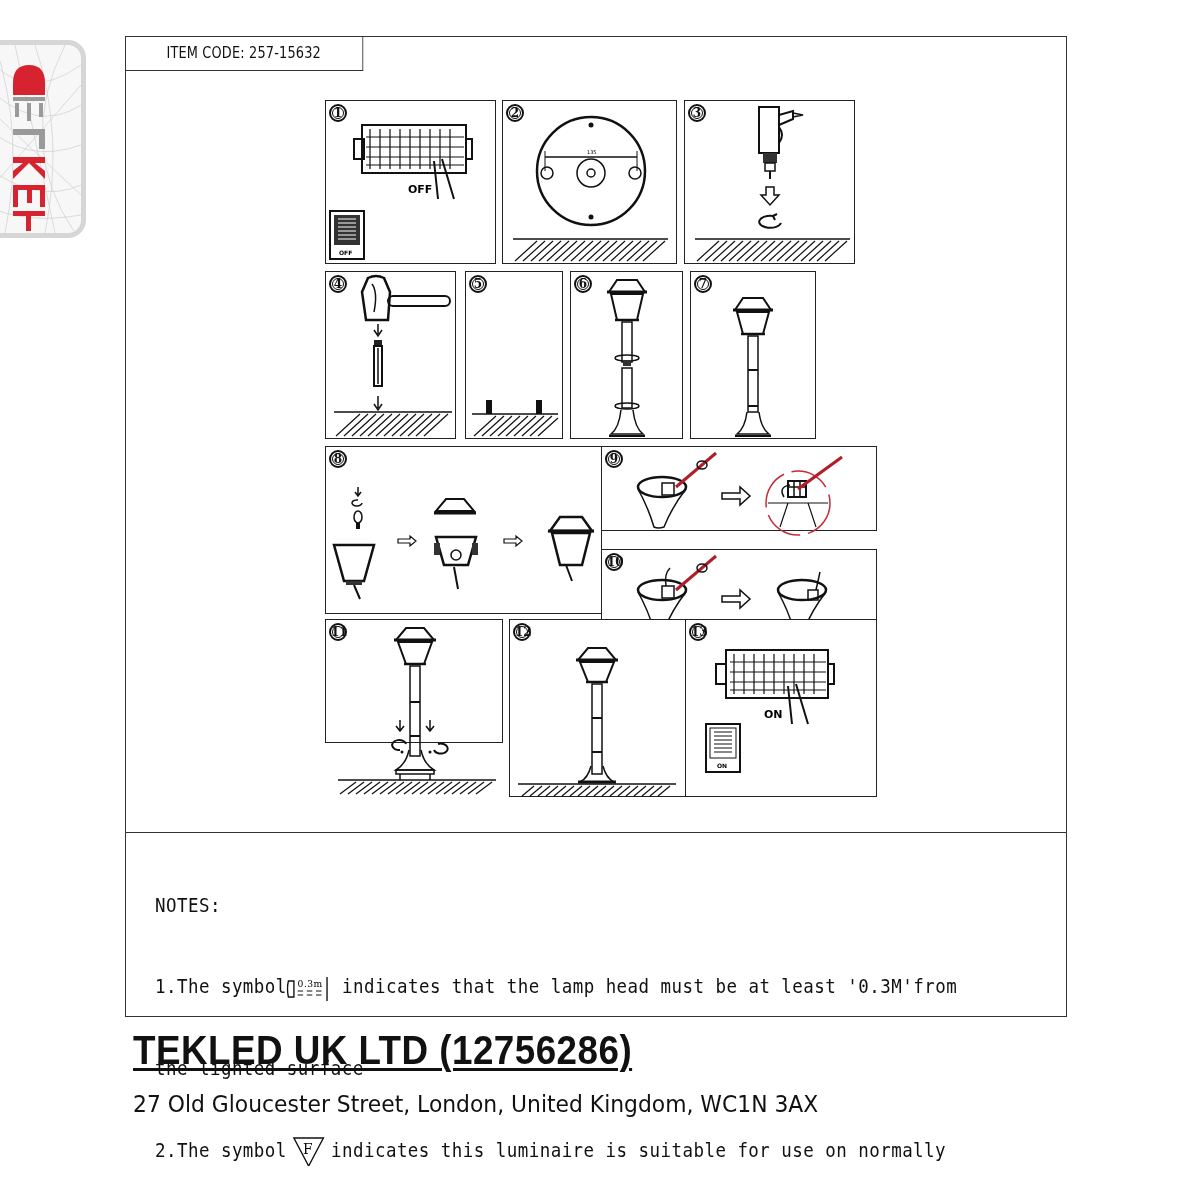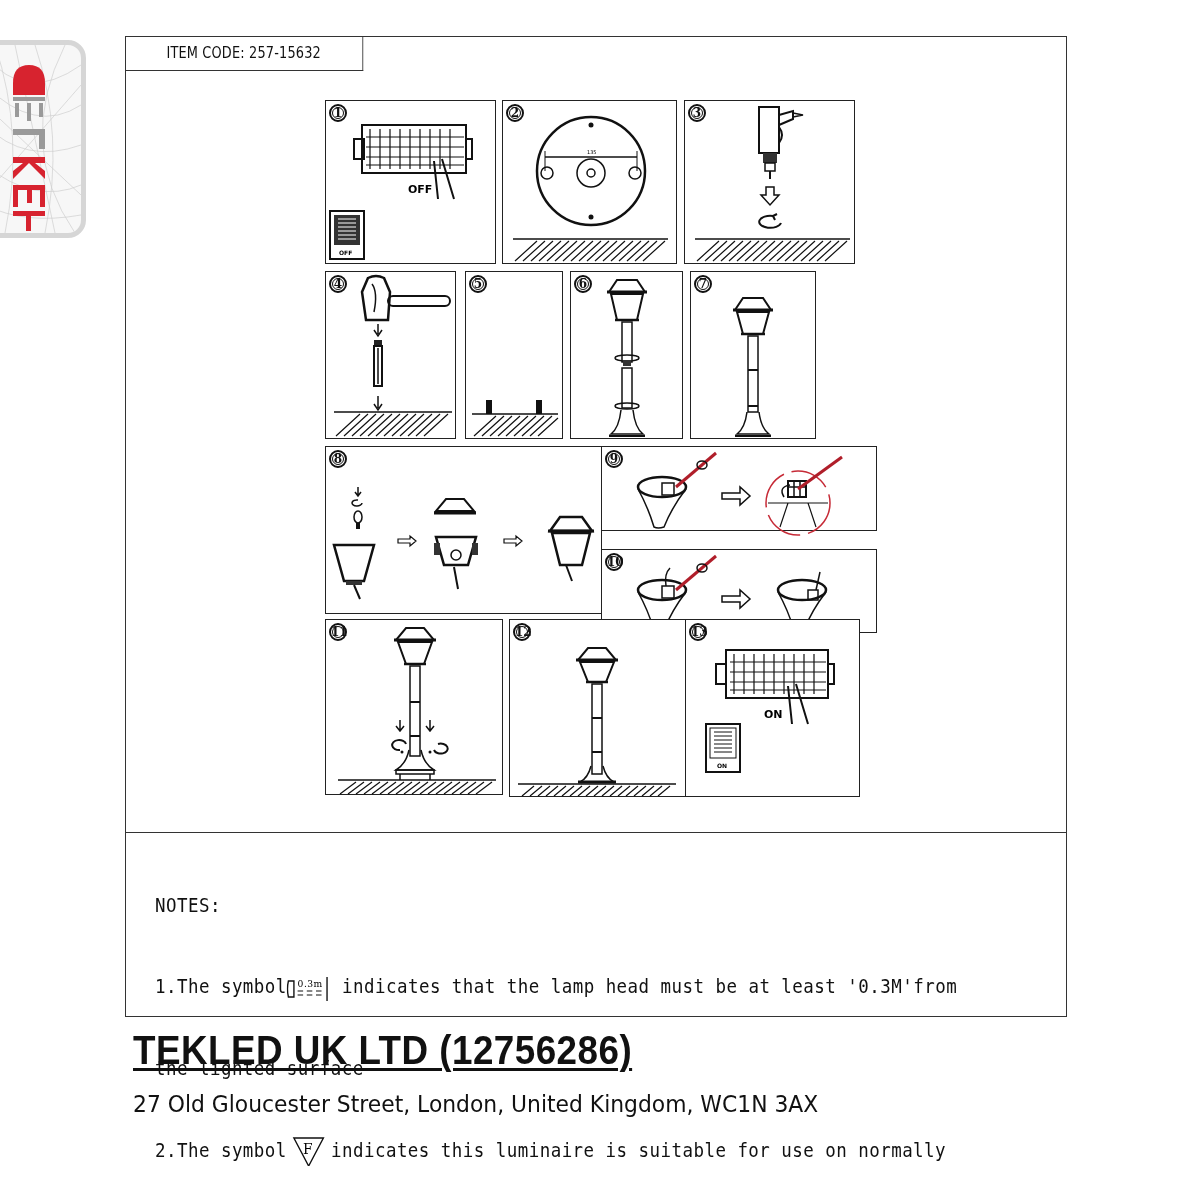--- a/index.html
+++ b/index.html
@@ -238,21 +238,21 @@
     <path d="M74 40 L114 6" stroke="#b01e2a" stroke-width="3"></path>
     <ellipse cx="100" cy="18" rx="5" ry="4" fill="none" stroke="#111" stroke-width="1.5"></ellipse>
     <path d="M120 46 h18 v-6 l10 9 l-10 9 v-6 h-18 z" fill="none" stroke="#111" stroke-width="1.5"></path>
     <ellipse cx="200" cy="40" rx="24" ry="10" fill="none" stroke="#111" stroke-width="2.5"></ellipse>
     <path d="M176 42 Q186 60 192 80 Q196 82 202 80 Q210 60 224 42" fill="none" stroke="#111" stroke-width="1.5"></path>
     <rect x="206" y="40" width="10" height="10" fill="none" stroke="#111" stroke-width="1.5"></rect>
     <path d="M214 40 L218 22" stroke="#111" stroke-width="1.5"></path>
   </svg>
 </div>
 
-<div class="abs panel" style="left:325px;top:619px;width:178px;height:176px;">
+<div class="abs panel" style="left:325px;top:619px;width:178px;height:124px;">
   <div class="step-num">11</div>
   <svg width="178" height="176">
     <path d="M80 8 L98 8 L108 20 L70 20 Z" fill="none" stroke="#111" stroke-width="2"></path>
     <path d="M68 20 h42" stroke="#111" stroke-width="3"></path>
     <path d="M72 22 L106 22 L98 44 L80 44 Z" fill="none" stroke="#111" stroke-width="2"></path>
     <path d="M78 44 h22" stroke="#111" stroke-width="2.5"></path>
     <rect x="84" y="46" width="10" height="90" fill="none" stroke="#111" stroke-width="1.5"></rect>
     <path d="M84 82 h10 M84 116 h10" stroke="#111" stroke-width="2"></path>
     <path d="M83 130 Q80 144 70 150 L108 150 Q98 144 95 130" fill="none" stroke="#111" stroke-width="1.5"></path>
     <path d="M70 150 h38 v4 h-38 z" fill="none" stroke="#111" stroke-width="1.5"></path>
@@ -279,21 +279,21 @@
     <path d="M82 98 h10 M82 132 h10" stroke="#111" stroke-width="2"></path>
     <path d="M81 146 Q78 158 70 162 L104 162 Q96 158 93 146" fill="none" stroke="#111" stroke-width="1.5"></path>
     <path d="M68 162 h38" stroke="#111" stroke-width="3"></path>
     <path d="M8 164 h158" stroke="#111" stroke-width="1.5"></path>
     <g stroke="#111" stroke-width="1.2">
         <path d="M12 176 L24 166 M20 176 L32 166 M28 176 L40 166 M36 176 L48 166 M44 176 L56 166 M52 176 L64 166 M60 176 L72 166 M68 176 L80 166 M76 176 L88 166 M84 176 L96 166 M92 176 L104 166 M100 176 L112 166 M108 176 L120 166 M116 176 L128 166 M124 176 L136 166 M132 176 L144 166 M140 176 L152 166 M148 176 L160 166"></path>
       </g>
   </svg>
 </div>
 
-<div class="abs panel" style="left:685px;top:619px;width:175px;height:178px;">
+<div class="abs panel" style="left:685px;top:619px;width:192px;height:178px;">
   <div class="step-num">13</div>
   <svg width="175" height="178">
     <rect x="40" y="30" width="102" height="48" fill="none" stroke="#111" stroke-width="2"></rect>
     <rect x="30" y="44" width="10" height="20" fill="none" stroke="#111" stroke-width="2"></rect>
     <rect x="142" y="44" width="6" height="20" fill="none" stroke="#111" stroke-width="2"></rect>
     <g stroke="#111" stroke-width="1.2" fill="none">
       <path d="M48 34 v40 M58 34 v40 M68 34 v40 M78 34 v40 M88 34 v40 M98 34 v40 M108 34 v40 M118 34 v40 M128 34 v40"></path>
       <path d="M44 42 h96 M44 52 h96 M44 62 h96 M44 70 h96"></path>
     </g>
     <path d="M102 66 L106 104 M110 64 L122 104" stroke="#111" stroke-width="2" fill="none"></path>

